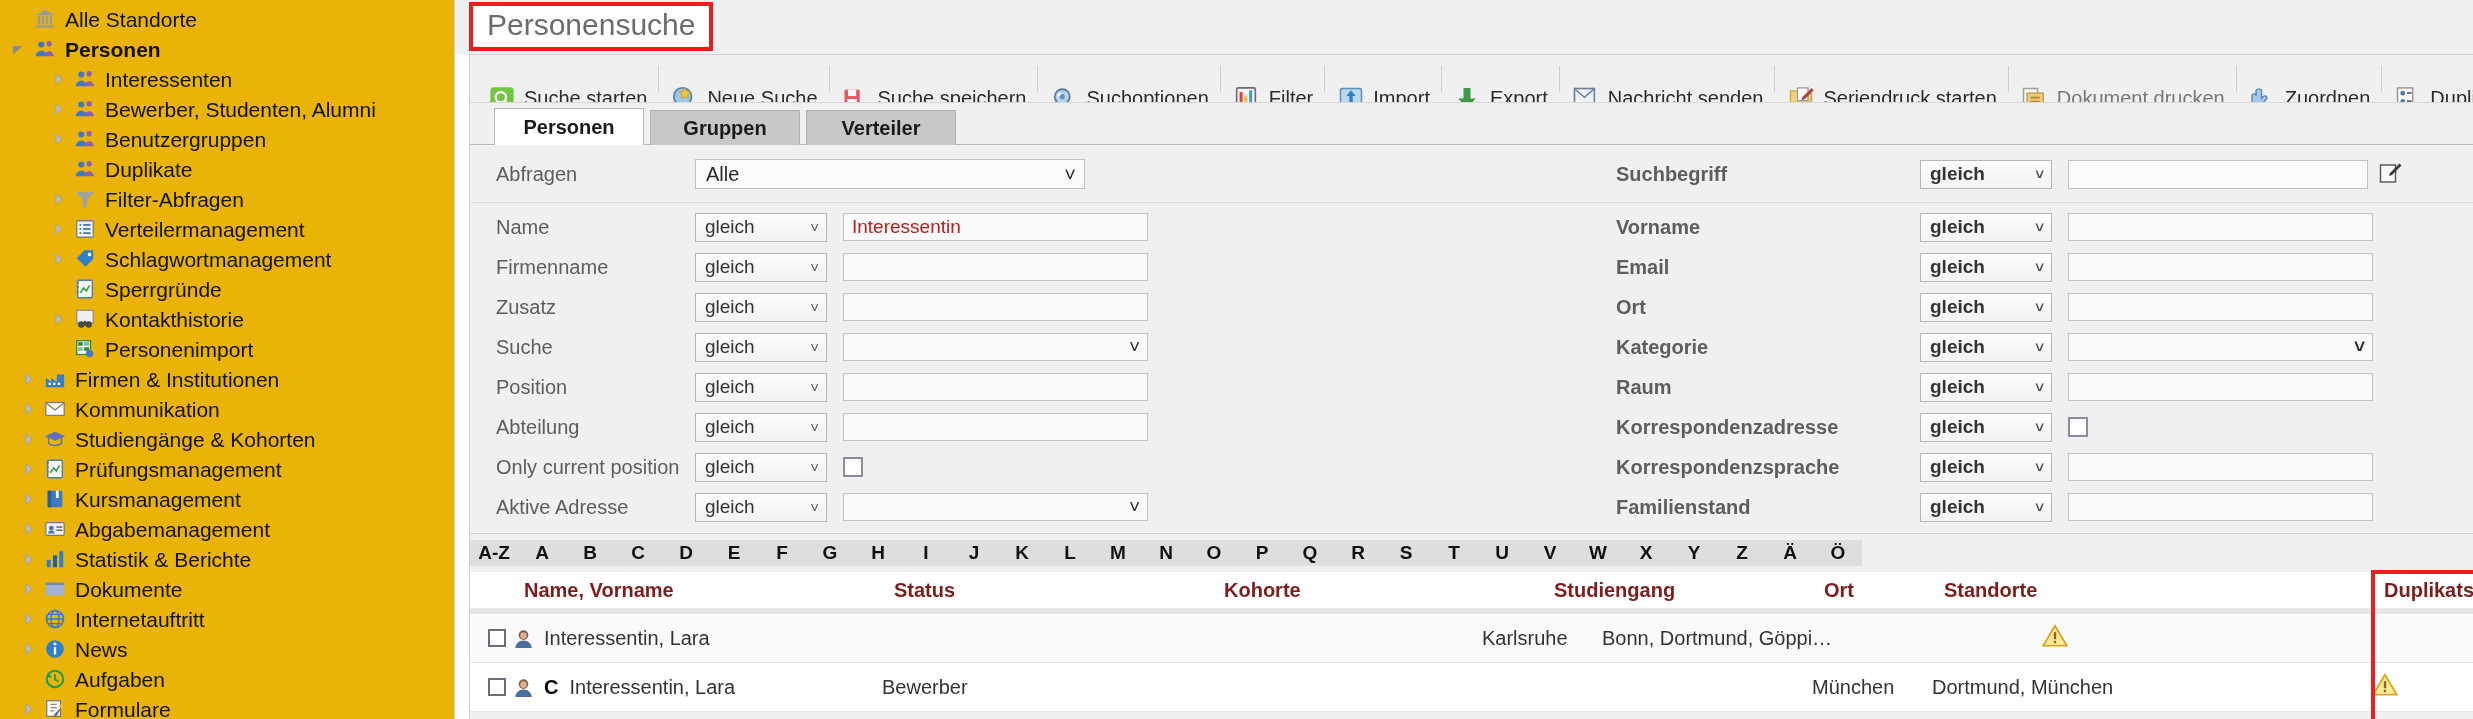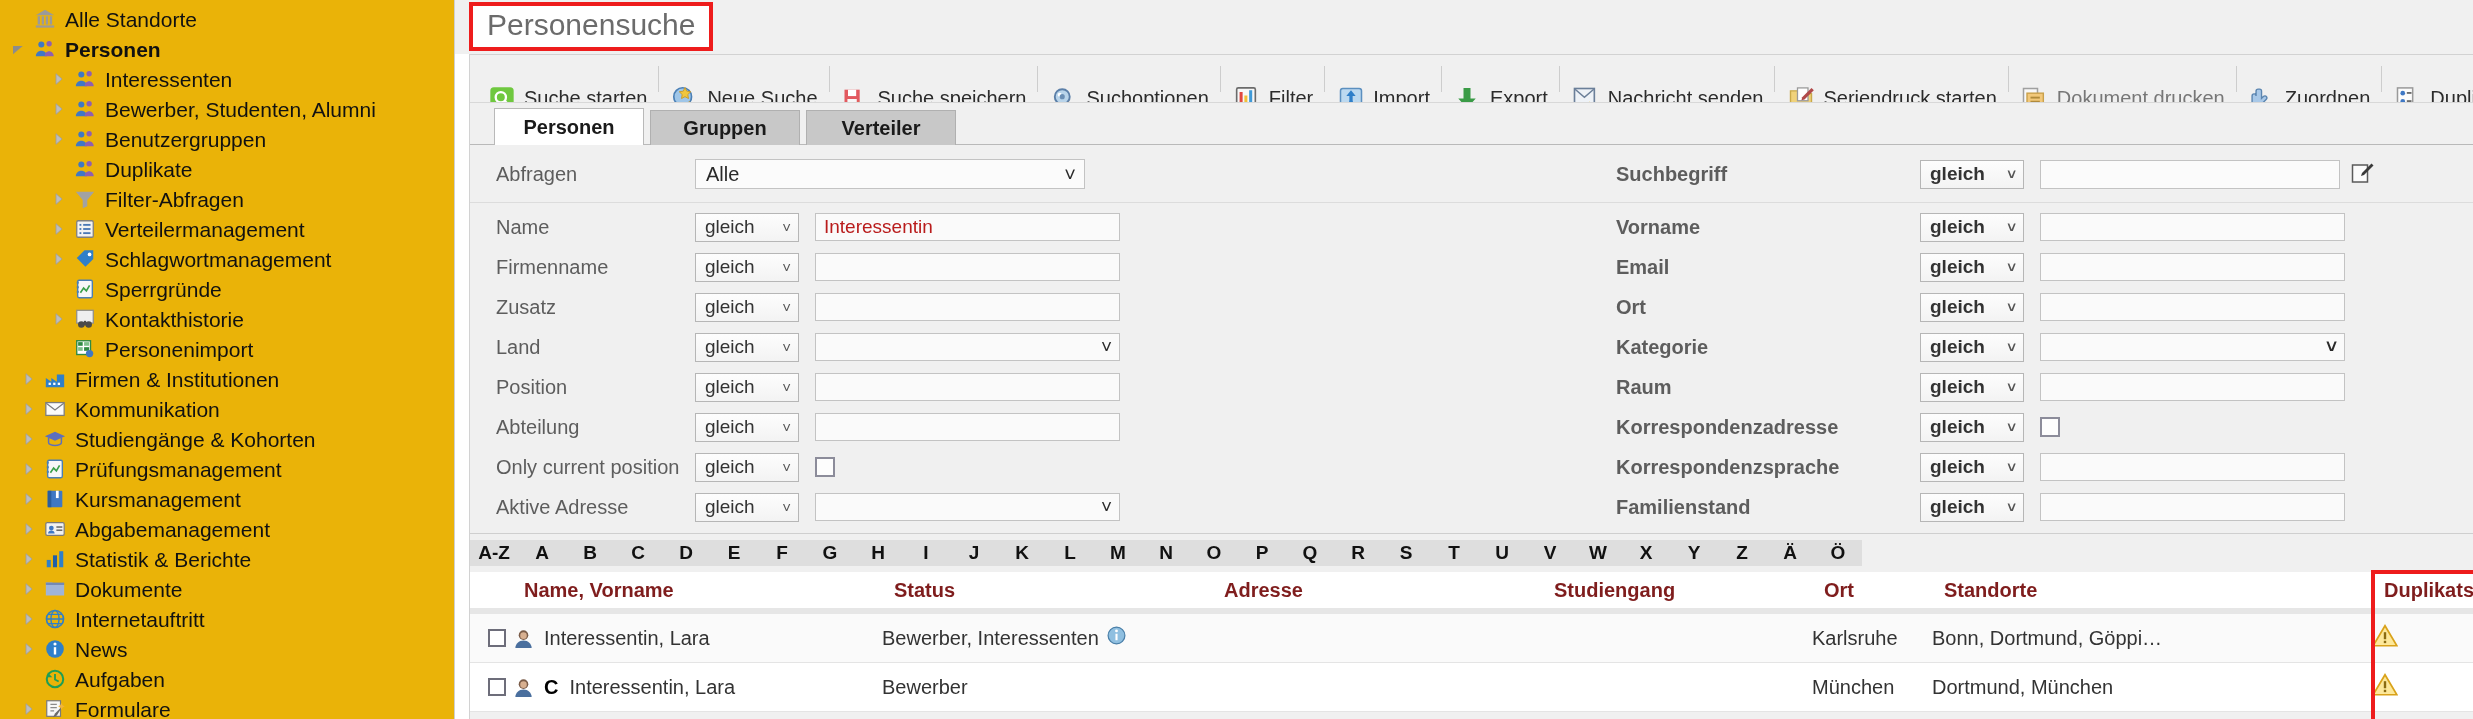--- a/index.html
+++ b/index.html
@@ -91,21 +91,21 @@
   .fcolB{display:flex;align-items:center;flex:1 1 auto;font-weight:bold;}
   .flabel{font-size:20px;color:#5d5d5d;padding-left:26px;box-sizing:border-box;}
   .fcolA .flabel{width:225px;flex:0 0 225px;}
   .fcolB .flabel{width:330px;flex:0 0 330px;}
   .fsel{
     height:29px;background:linear-gradient(#fdfdfd,#f3f3f3);
     border:1px solid #b6b6b6;font-size:19px;color:#333;
     display:flex;align-items:center;justify-content:space-between;
     padding:0 7px 0 9px;box-sizing:border-box;flex:0 0 auto;
   }
-  .fsel.op{width:104px;}
+  .fsel.op{width:132px;}
   .fsel .chev{font-size:15px;color:#555;}
   .ftext{
     height:28px;background:#fafafa;border:1px solid #c3c3c3;
     margin-left:16px;font-size:19px;color:#b91c1c;
     display:flex;align-items:center;padding:0 8px;box-sizing:border-box;flex:0 0 auto;
   }
   .ftext.wide{width:305px;}
   .fdrop{
     height:28px;background:#fafafa;border:1px solid #c3c3c3;margin-left:16px;
     font-size:19px;color:#2a2a2a;display:flex;align-items:center;
@@ -771,21 +771,21 @@
                 <span>gleich</span>
                 <span class="chev">˅</span>
               </div>
               <div class="ftext wide">
                 <span></span>
               </div>
             </div>
           </div>
           <div class="frow">
             <div class="fcolA">
-              <div class="flabel">Land</div>
+              <div class="flabel">Suche</div>
               <div class="fsel op">
                 <span>gleich</span>
                 <span class="chev">˅</span>
               </div>
               <div class="fdrop wide">
                 <span></span>
                 <span class="chev">˅</span>
               </div>
             </div>
             <div class="fcolB">
@@ -979,46 +979,38 @@
 
       <div class="results">
         <div class="rhead" id="rhead">
             <div class="c-check"></div>
             <div class="c-name">
               <span>Name, Vorname</span>
             </div>
             <div class="c-status">
               <span>Status</span>
             </div>
-            <div class="c-kohorte"><span>Adresse</span></div>
+            <div class="c-kohorte"><span>Kohorte</span></div>
             <div class="c-studiengang"><span>Studiengang</span></div>
             <div class="c-ort"><span>Ort</span></div>
             <div class="c-standorte"><span>Standorte</span></div>
             <div class="c-dup"><span>Duplikatsverdacht</span></div>
           </div>
         <div id="rbody">
             <div class="rrow odd">
               <div class="c-check">
                 <span class="rowcheck"></span>
               </div>
               <div class="c-name">
                 <span class="avatar"><svg width="23" height="23" viewBox="0 0 24 24">
                     <circle cx="12" cy="8.5" r="5" fill="#7a5c48"></circle>
                     <path d="M3.5 22c0-4.5 3.8-8 8.5-8s8.5 3.5 8.5 8z" fill="#4a6f9e"></path>
                     <circle cx="12" cy="9" r="3.4" fill="#d8b090"></circle>
                   </svg></span>
                 <span>Interessentin, Lara</span>
-              </div>
-              <div class="c-status">
-                <span>Bewerber, Interessenten</span>
-                <span class="statusicon"><svg width="21" height="21" viewBox="0 0 24 24">
-                    <circle cx="12" cy="12" r="9.6" fill="#8fbfe0" stroke="#4a7fa8" stroke-width="1.4"></circle>
-                    <rect x="10.8" y="10" width="2.4" height="7.4" fill="#ffffff"></rect>
-                    <circle cx="12" cy="6.8" r="1.6" fill="#ffffff"></circle>
-                  </svg></span>
               </div>
               <div class="c-kohorte"><span></span></div>
               <div class="c-studiengang"><span></span></div>
               <div class="c-ort"><span>Karlsruhe</span></div>
               <div class="c-standorte"><span>Bonn, Dortmund, Göppi…</span></div>
               <div class="c-dup"><span class="dupicon"><svg width="26" height="26" viewBox="0 0 24 24">
                     <path d="M12 2.5 L23 21 H1 Z" fill="#fde89a" stroke="#d9a21a" stroke-width="1.6"></path>
                     <rect x="10.9" y="8.5" width="2.2" height="6.5" fill="#8a6a10"></rect>
                     <rect x="10.9" y="16.4" width="2.2" height="2.2" fill="#8a6a10"></rect>
                   </svg></span></div>

